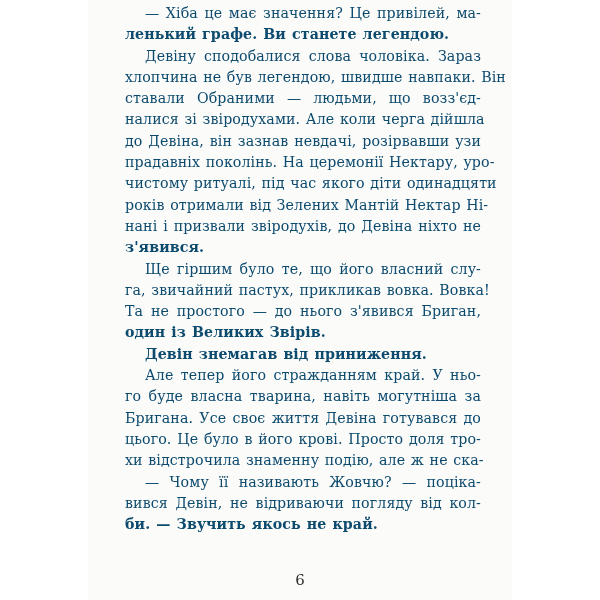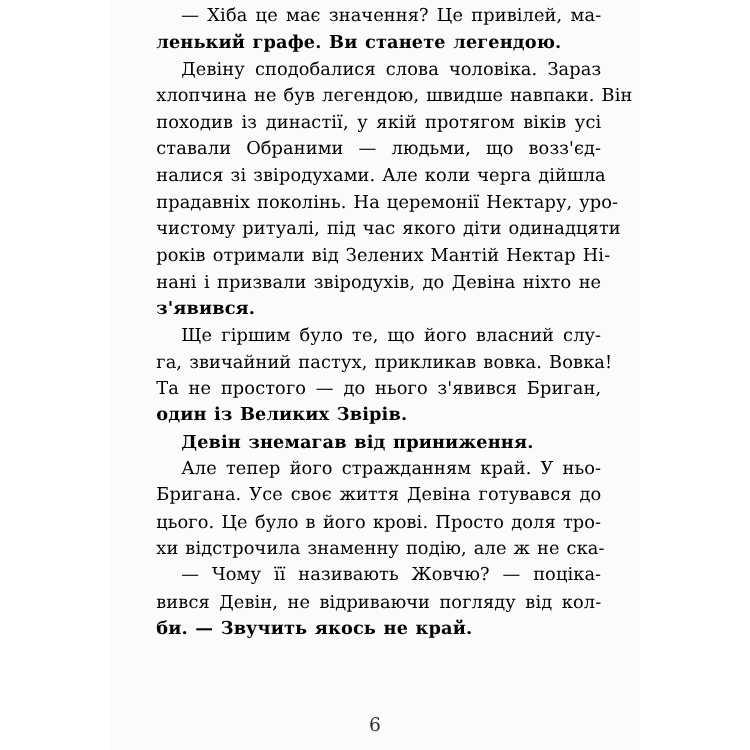--- a/index.html
+++ b/index.html
@@ -15,21 +15,21 @@
       width: 424px; height: 600px;
       background: #fbfbfa;
     }
     .text-block {
       position: absolute;
       left: 17px; top: 3px;
       width: 376px;
       font-family: "DejaVu Serif", serif;
       font-size: 14.2px;
       line-height: 21.3px;
-      color: #000000;
+      color: #0c4a6e;
       text-align: justify;
       letter-spacing: 0.1px;
       word-spacing: 1px;
     }
     .para {
       margin: 0;
       text-indent: 20px;
     }
     .line {
       display: block;
@@ -57,43 +57,44 @@
   <div class="text-block">
 
     <div class="para">
       <span class="line indent">— Хіба це має значення? Це привілей, ма-</span>
       <span class="line last">ленький графе. Ви станете легендою.</span>
     </div>
 
     <div class="para">
       <span class="line indent">Девіну сподобалися слова чоловіка. Зараз</span>
       <span class="line">хлопчина не був легендою, швидше навпаки. Він</span>
-      <span class="line">походив із династії, у якій протягом віків усі</span>
       <span class="line">ставали Обраними — людьми, що возз'єд-</span>
       <span class="line">налися зі звіродухами. Але коли черга дійшла</span>
+      <span class="line">до Девіна, він зазнав невдачі, розірвавши узи</span>
       <span class="line">прадавніх поколінь. На церемонії Нектару, уро-</span>
       <span class="line">чистому ритуалі, під час якого діти одинадцяти</span>
       <span class="line">років отримали від Зелених Мантій Нектар Ні-</span>
       <span class="line">нані і призвали звіродухів, до Девіна ніхто не</span>
       <span class="line last">з'явився.</span>
     </div>
 
     <div class="para">
       <span class="line indent">Ще гіршим було те, що його власний слу-</span>
       <span class="line">га, звичайний пастух, прикликав вовка. Вовка!</span>
       <span class="line">Та не простого — до нього з'явився Бриган,</span>
       <span class="line last">один із Великих Звірів.</span>
     </div>
 
     <div class="para">
       <span class="line indent last">Девін знемагав від приниження.</span>
     </div>
 
     <div class="para">
       <span class="line indent">Але тепер його стражданням край. У ньо-</span>
+      <span class="line">го буде власна тварина, навіть могутніша за</span>
       <span class="line">Бригана. Усе своє життя Девіна готувався до</span>
       <span class="line">цього. Це було в його крові. Просто доля тро-</span>
       <span class="line">хи відстрочила знаменну подію, але ж не ска-</span>
     </div>
 
     <div class="para">
       <span class="line indent">— Чому її називають Жовчю? — поціка-</span>
       <span class="line">вився Девін, не відриваючи погляду від кол-</span>
       <span class="line last">би. — Звучить якось не край.</span>
     </div>

